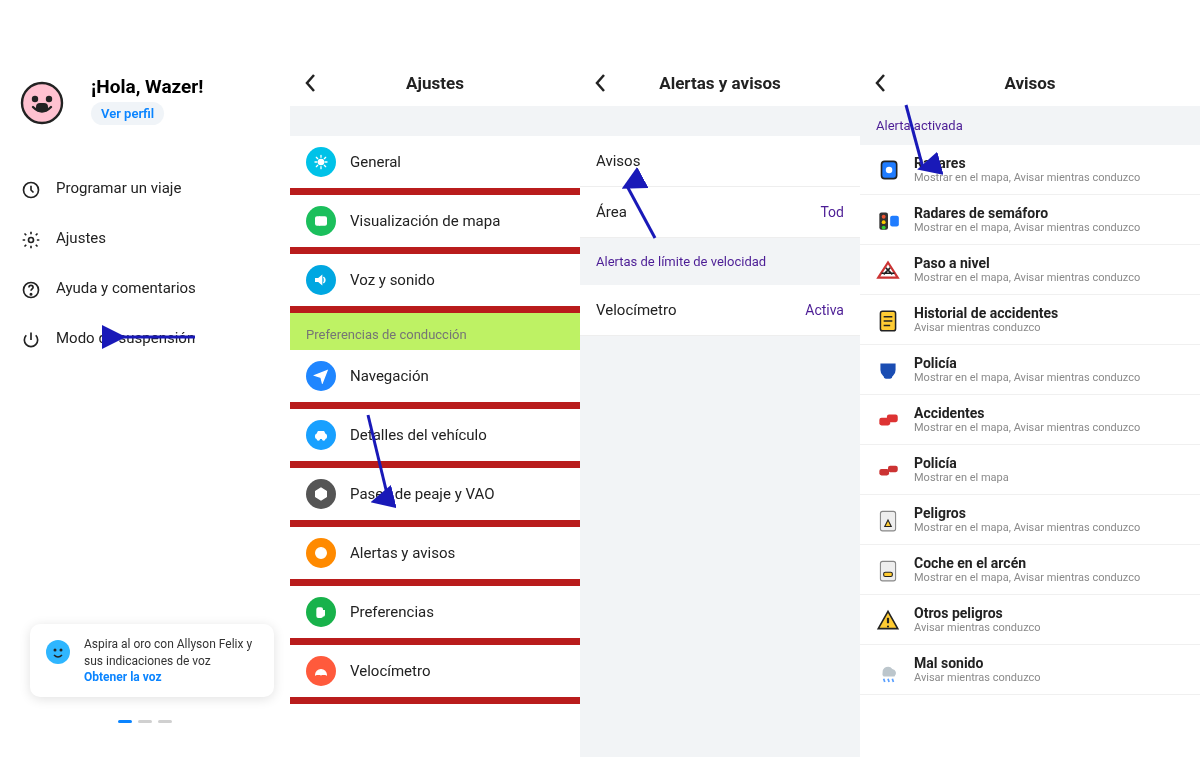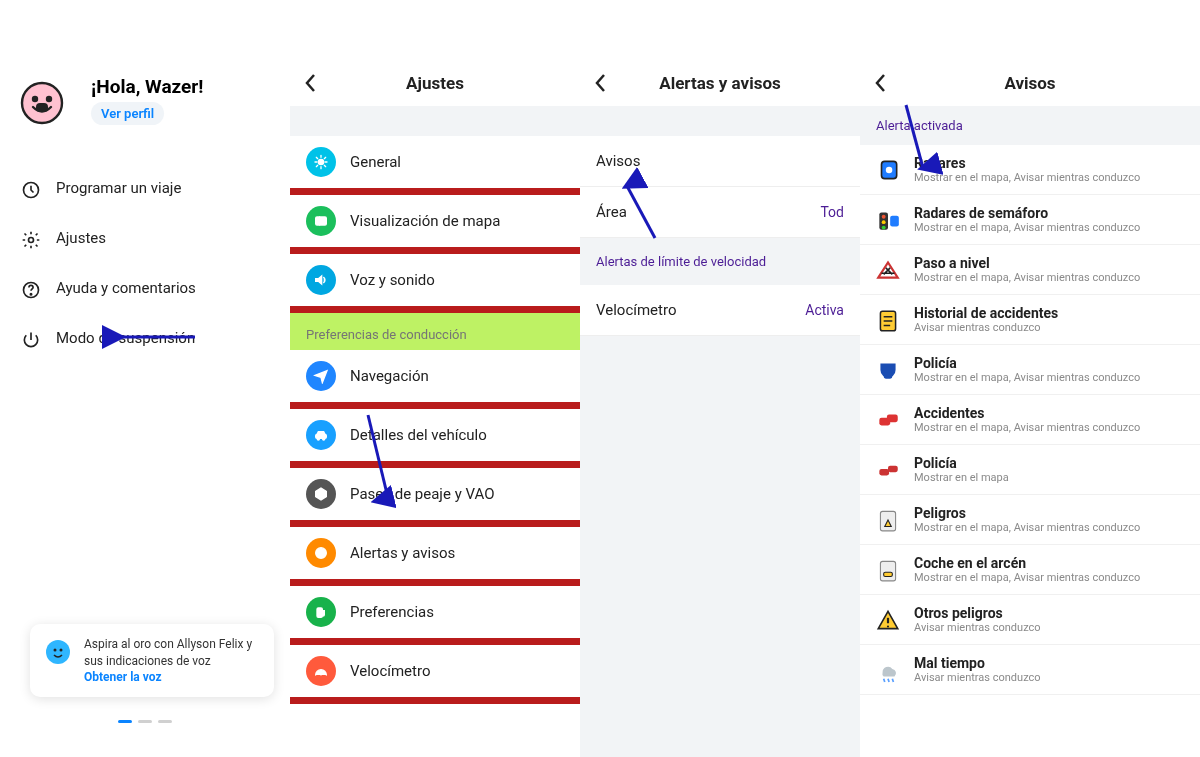--- a/index.html
+++ b/index.html
@@ -393,21 +393,21 @@
           </div>
         </div>
         <div class="aviso-row">
           <span class="aviso-icon">
             <svg viewBox="0 0 24 24" width="26" height="26">
               <path d="M7 14a5 5 0 019-3 4 4 0 012 7H8a4 4 0 01-1-4z" fill="#bcc6cc"></path>
               <path d="M8 20l1 3M12 20l1 3M16 20l1 3" stroke="#5aa0ff" stroke-width="1.6"></path>
             </svg>
           </span>
           <div>
-            <div class="aviso-title">Mal tiempo</div>
+            <div class="aviso-title">Mal sonido</div>
             <div class="aviso-sub">Avisar mientras conduzco</div>
           </div>
         </div>
       </div>
   </div>
 
 </div>
 
 <div class="arrow" style="left:110px; top:322px;">
   <svg width="90" height="30">

